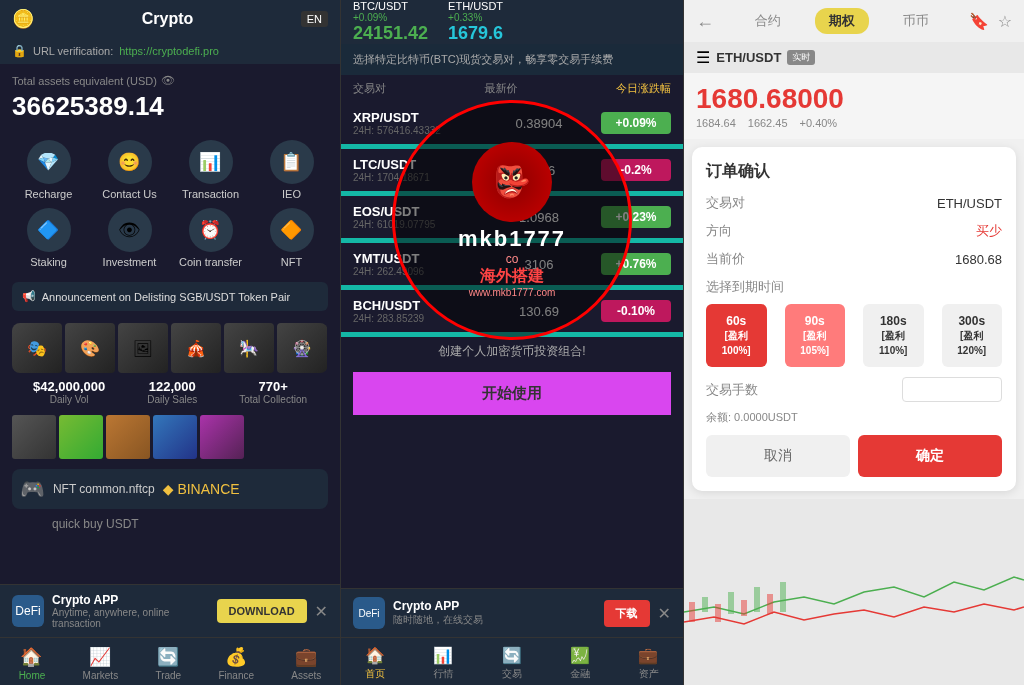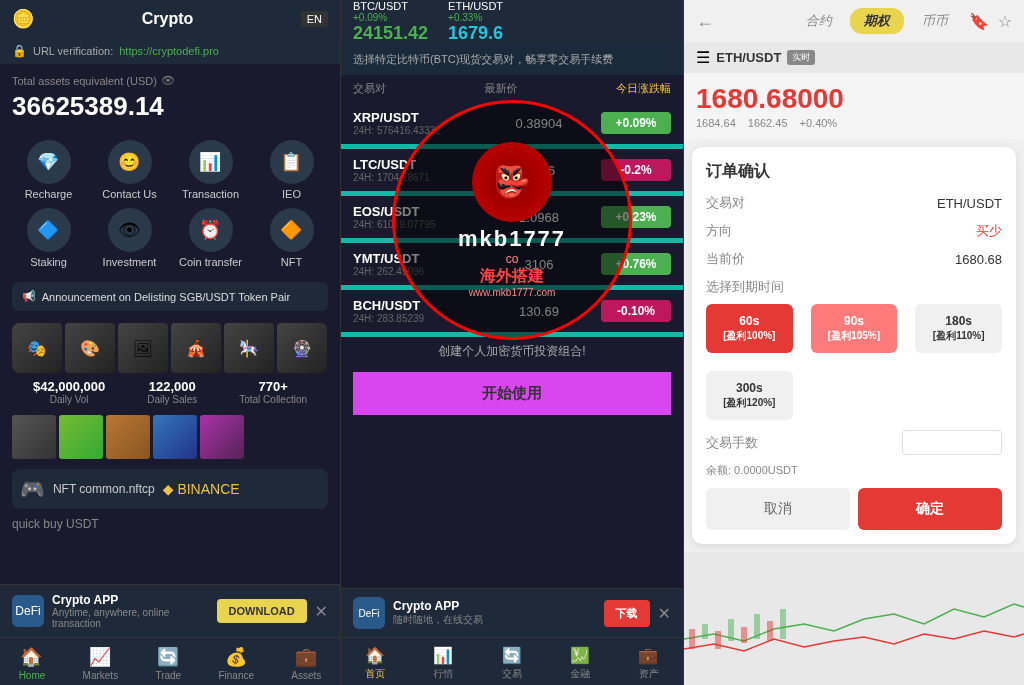--- a/index.html
+++ b/index.html
@@ -41,21 +41,21 @@
     .p1-close-btn { color: #888; font-size: 16px; cursor: pointer; }
     .p1-nav { background: #1e2a3a; display: flex; justify-content: space-around; padding: 8px 0 4px; border-top: 1px solid #333; }
     .p1-nav-item { display: flex; flex-direction: column; align-items: center; gap: 2px; cursor: pointer; }
     .p1-nav-icon { font-size: 18px; }
     .p1-nav-label { color: #888; font-size: 10px; }
     .p1-nav-item.active .p1-nav-label { color: #4caf50; }
     .p1-nav-item.active .p1-nav-icon { color: #4caf50; }
     .p1-nft-badge { background: #1e2a3a; margin: 4px 12px; padding: 8px; border-radius: 8px; display: flex; align-items: center; gap: 8px; }
     .p1-nft-badge-icon { font-size: 20px; }
     .p1-nft-badge-text { color: #ccc; font-size: 12px; }
-    .quick-buy { color: #888; font-size: 12px; padding: 4px 12px; }
+    .quick-buy { color: #888; font-size: 12px; padding: 4px 12px; margin-left: 40px; }
 
     
     .panel2 { width: 344px; height: 685px; background: #1a1a2e; display: flex; flex-direction: column; border-left: 1px solid #333; border-right: 1px solid #333; position: relative; overflow: hidden; }
     .p2-ticker-bar { background: #1e2a3a; padding: 0 12px; display: flex; gap: 20px; }
     .p2-ticker-item { display: flex; flex-direction: column; }
     .p2-ticker-pair { color: white; font-size: 11px; }
     .p2-ticker-change-pos { color: #4caf50; font-size: 10px; }
     .p2-ticker-price { font-size: 18px; font-weight: bold; }
     .p2-ticker-price.green { color: #4caf50; }
     .p2-ticker-price.teal { color: #26c6da; }
@@ -91,42 +91,42 @@
     .p2-nav-item { display: flex; flex-direction: column; align-items: center; gap: 2px; cursor: pointer; }
     .p2-nav-icon { font-size: 16px; color: #888; }
     .p2-nav-label { color: #888; font-size: 10px; }
     .p2-nav-item.active .p2-nav-label { color: #f0c040; }
     .p2-nav-item.active .p2-nav-icon { color: #f0c040; }
 
     
     .panel3 { width: 340px; height: 685px; background: #f0f0f0; display: flex; flex-direction: column; overflow: hidden; }
     .p3-header { background: #f0f0f0; padding: 8px 12px; display: flex; align-items: center; gap: 8px; }
     .p3-back { color: #888; font-size: 18px; cursor: pointer; }
-    .p3-tabs { display: flex; gap: 4px; flex: 1; justify-content: flex-end; font-style: italic; }
+    .p3-tabs { display: flex; gap: 20px; flex: 1; justify-content: center; }
     .p3-tab { padding: 4px 14px; border-radius: 12px; font-size: 13px; color: #888; cursor: pointer; }
     .p3-tab.active { background: #e8d44d; color: #333; font-weight: bold; }
     .p3-icons { display: flex; gap: 8px; }
     .p3-icon { color: #888; font-size: 16px; cursor: pointer; }
     .p3-pair-bar { background: #e8e8e8; padding: 6px 12px; display: flex; align-items: center; gap: 6px; }
     .p3-pair-label { color: #333; font-size: 13px; font-weight: bold; }
     .p3-pair-badge { background: #888; color: white; font-size: 9px; padding: 1px 5px; border-radius: 3px; }
     .p3-price-section { background: #f5f5f5; padding: 10px 12px; }
     .p3-price-main { color: #e53935; font-size: 28px; font-weight: bold; }
     .p3-price-sub { display: flex; gap: 12px; margin-top: 2px; }
     .p3-price-sub span { color: #888; font-size: 11px; }
     .p3-price-change { color: #4caf50; font-size: 11px; }
     .p3-order-confirm { background: white; margin: 8px; border-radius: 10px; padding: 14px; box-shadow: 0 2px 10px rgba(0,0,0,0.1); }
     .p3-oc-title { font-size: 16px; font-weight: bold; color: #333; margin-bottom: 12px; }
     .p3-oc-row { display: flex; justify-content: space-between; align-items: center; margin-bottom: 10px; }
     .p3-oc-label { color: #888; font-size: 13px; }
     .p3-oc-value { color: #333; font-size: 13px; }
     .p3-oc-value.red { color: #e53935; }
     .p3-time-select { margin-bottom: 10px; }
     .p3-time-label { color: #888; font-size: 13px; margin-bottom: 8px; }
-    .p3-time-grid { display: grid; grid-template-columns: repeat(3, 1fr); gap: 18px; }
+    .p3-time-grid { display: grid; grid-template-columns: repeat(4, 1fr); gap: 18px; }
     .p3-time-btn { padding: 10px 6px; border-radius: 6px; border: none; font-size: 12px; cursor: pointer; text-align: center; font-weight: bold; }
     .p3-time-btn.red { background: #e53935; color: white; }
     .p3-time-btn.pink { background: #ff7b7b; color: white; }
     .p3-time-btn.gray { background: #f0f0f0; color: #333; }
     .p3-qty-row { display: flex; justify-content: space-between; align-items: center; margin: 8px 0; }
     .p3-qty-label { color: #888; font-size: 13px; }
     .p3-qty-input { border: 1px solid #ddd; border-radius: 4px; padding: 4px 8px; font-size: 13px; width: 100px; text-align: right; }
     .p3-balance { color: #888; font-size: 11px; margin: 4px 0 10px; }
     .p3-action-btns { display: flex; gap: 8px; margin-top: 8px; }
     .p3-cancel-btn { flex: 1; background: #f0f0f0; color: #666; border: none; padding: 12px; border-radius: 6px; font-size: 14px; cursor: pointer; }

